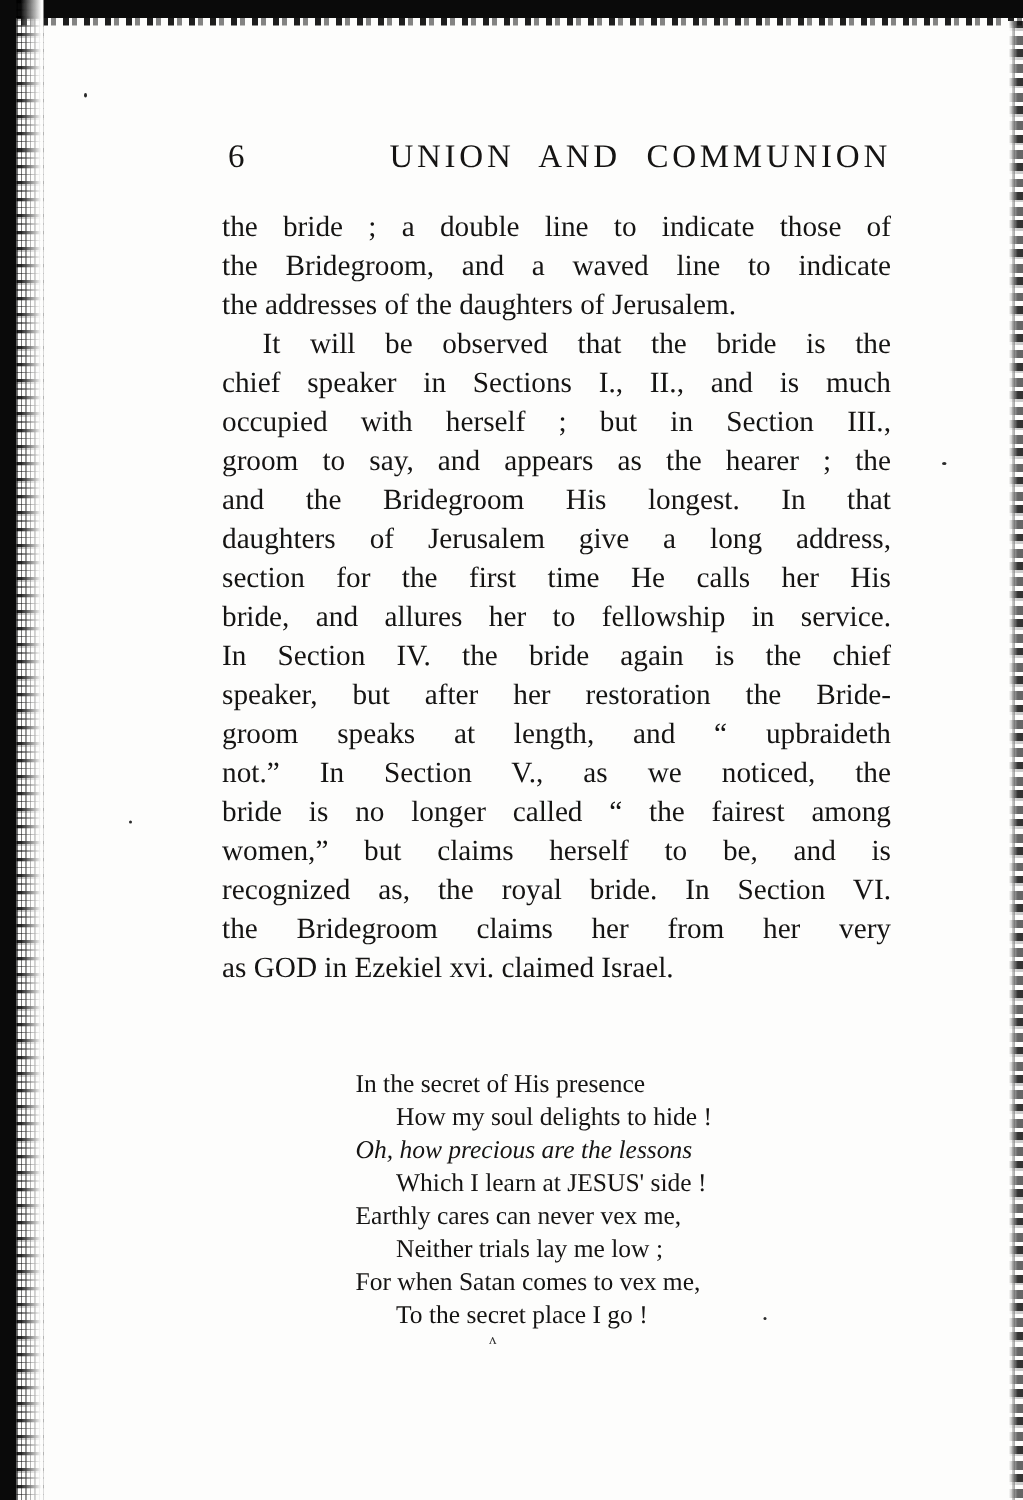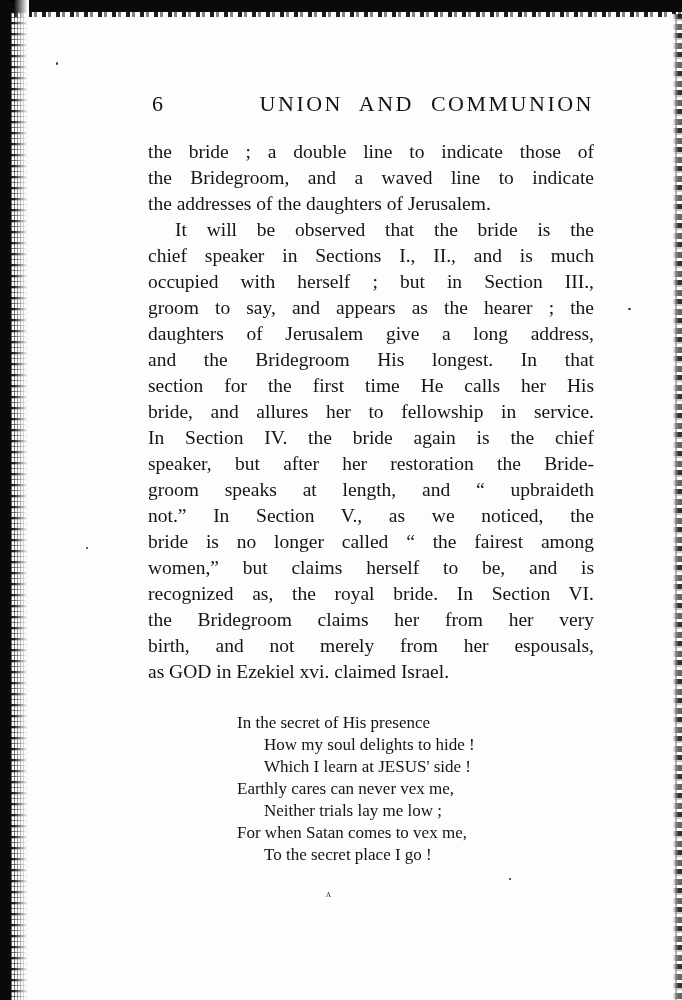--- a/index.html
+++ b/index.html
@@ -77,39 +77,39 @@
   </header>
 
   <main class="bodytext">
     <div class="bline">the bride ; a double line to indicate those of</div>
     <div class="bline">the Bridegroom, and a waved line to indicate</div>
     <div class="bline pend">the addresses of the daughters of Jerusalem.</div>
     <div class="bline indent">It will be observed that the bride is the</div>
     <div class="bline">chief speaker in Sections I., II., and is much</div>
     <div class="bline">occupied with herself ; but in Section III.,</div>
     <div class="bline">groom to say, and appears as the hearer ; the</div>
+    <div class="bline">and the Bridegroom His longest.  In that</div>
     <div class="bline">daughters of Jerusalem give a long address,</div>
-    <div class="bline">and the Bridegroom His longest.  In that</div>
     <div class="bline">section for the first time He calls her His</div>
     <div class="bline">bride, and allures her to fellowship in service.</div>
     <div class="bline">In Section IV. the bride again is the chief</div>
     <div class="bline">speaker, but after her restoration the Bride-</div>
     <div class="bline">groom speaks at length, and “ upbraideth</div>
     <div class="bline">not.”  In Section V., as we noticed, the</div>
     <div class="bline">bride is no longer called “ the fairest among</div>
     <div class="bline">women,” but claims herself to be, and is</div>
     <div class="bline">recognized as, the royal bride.  In Section VI.</div>
     <div class="bline">the Bridegroom claims her from her very</div>
-    <div class="bline">birth, and not merely from her espousals,</div>
     <div class="bline pend">as GOD in Ezekiel xvi. claimed Israel.</div>
   </main>
 
   <section class="verse">
     <div class="vline">In the secret of His presence</div>
     <div class="vline vindent">How my soul delights to hide !</div>
+    <div class="vline vitalic">Oh, how precious are the lessons</div>
     <div class="vline vindent">Which I learn at JESUS' side !</div>
     <div class="vline">Earthly cares can never vex me,</div>
     <div class="vline vindent">Neither trials lay me low ;</div>
     <div class="vline">For when Satan comes to vex me,</div>
     <div class="vline vindent">To the secret place I go !</div>
   </section>
 
   <div class="printer-mark">ʌ</div>
 
 </div>

